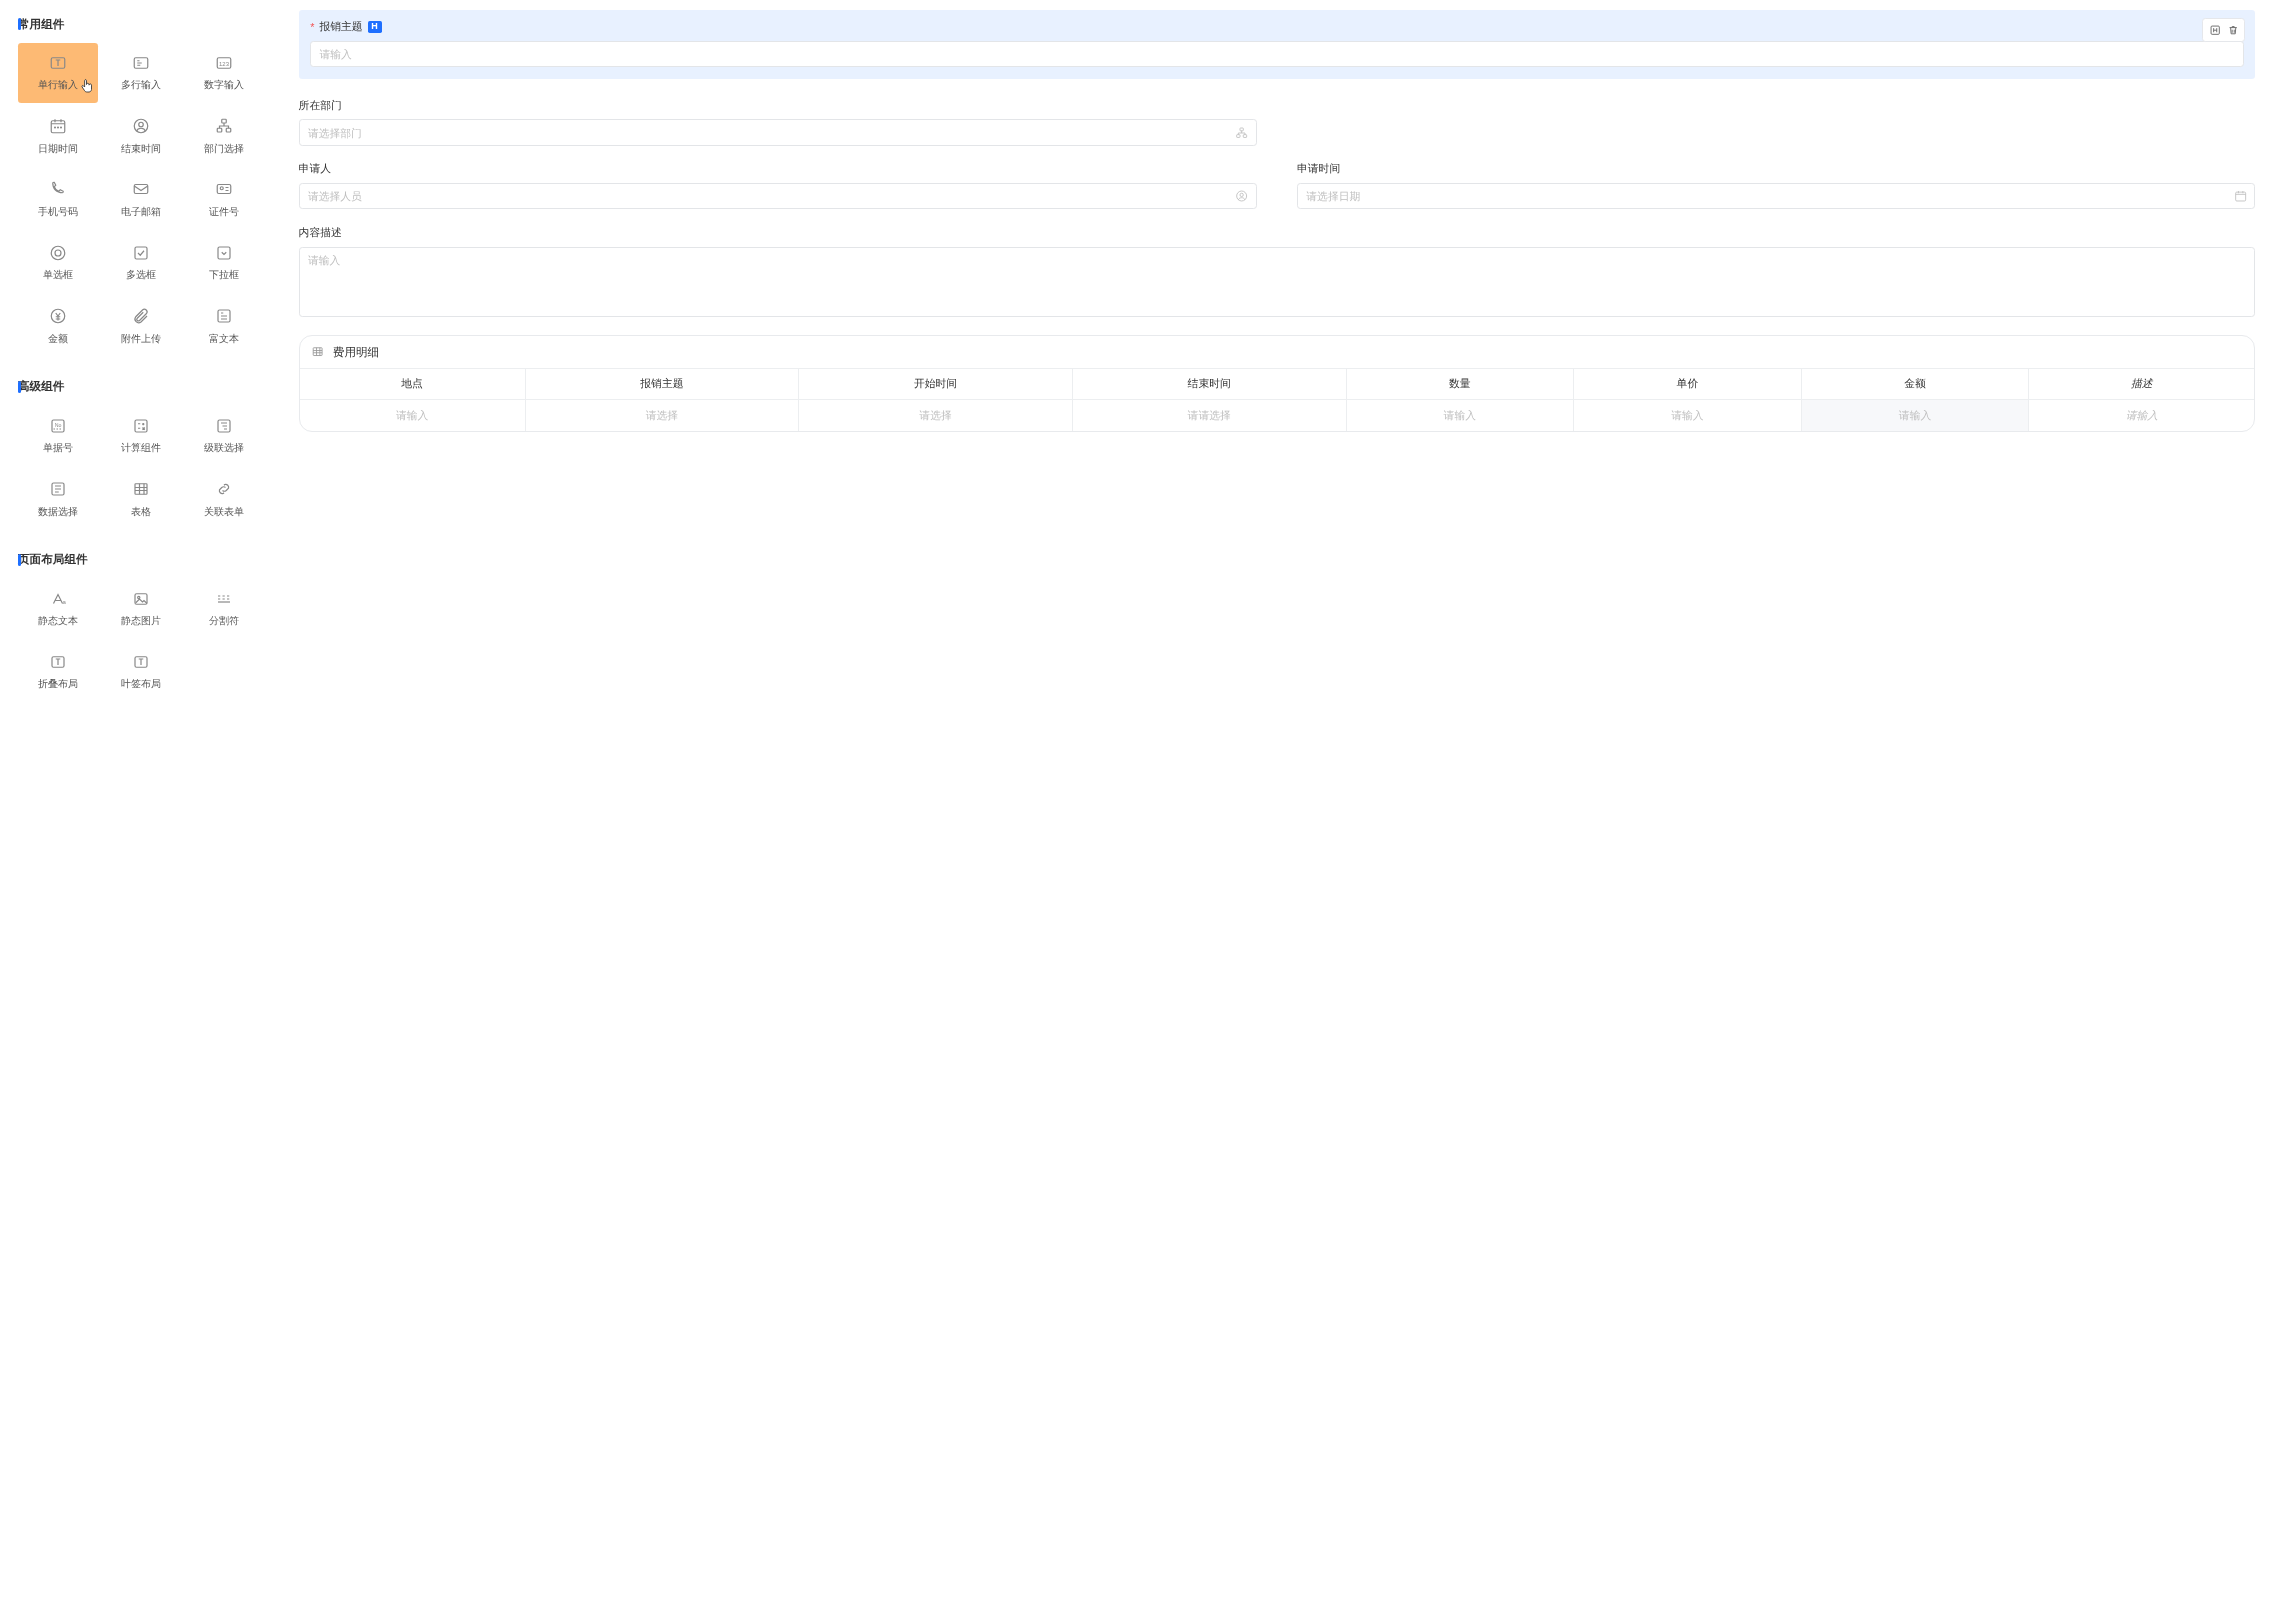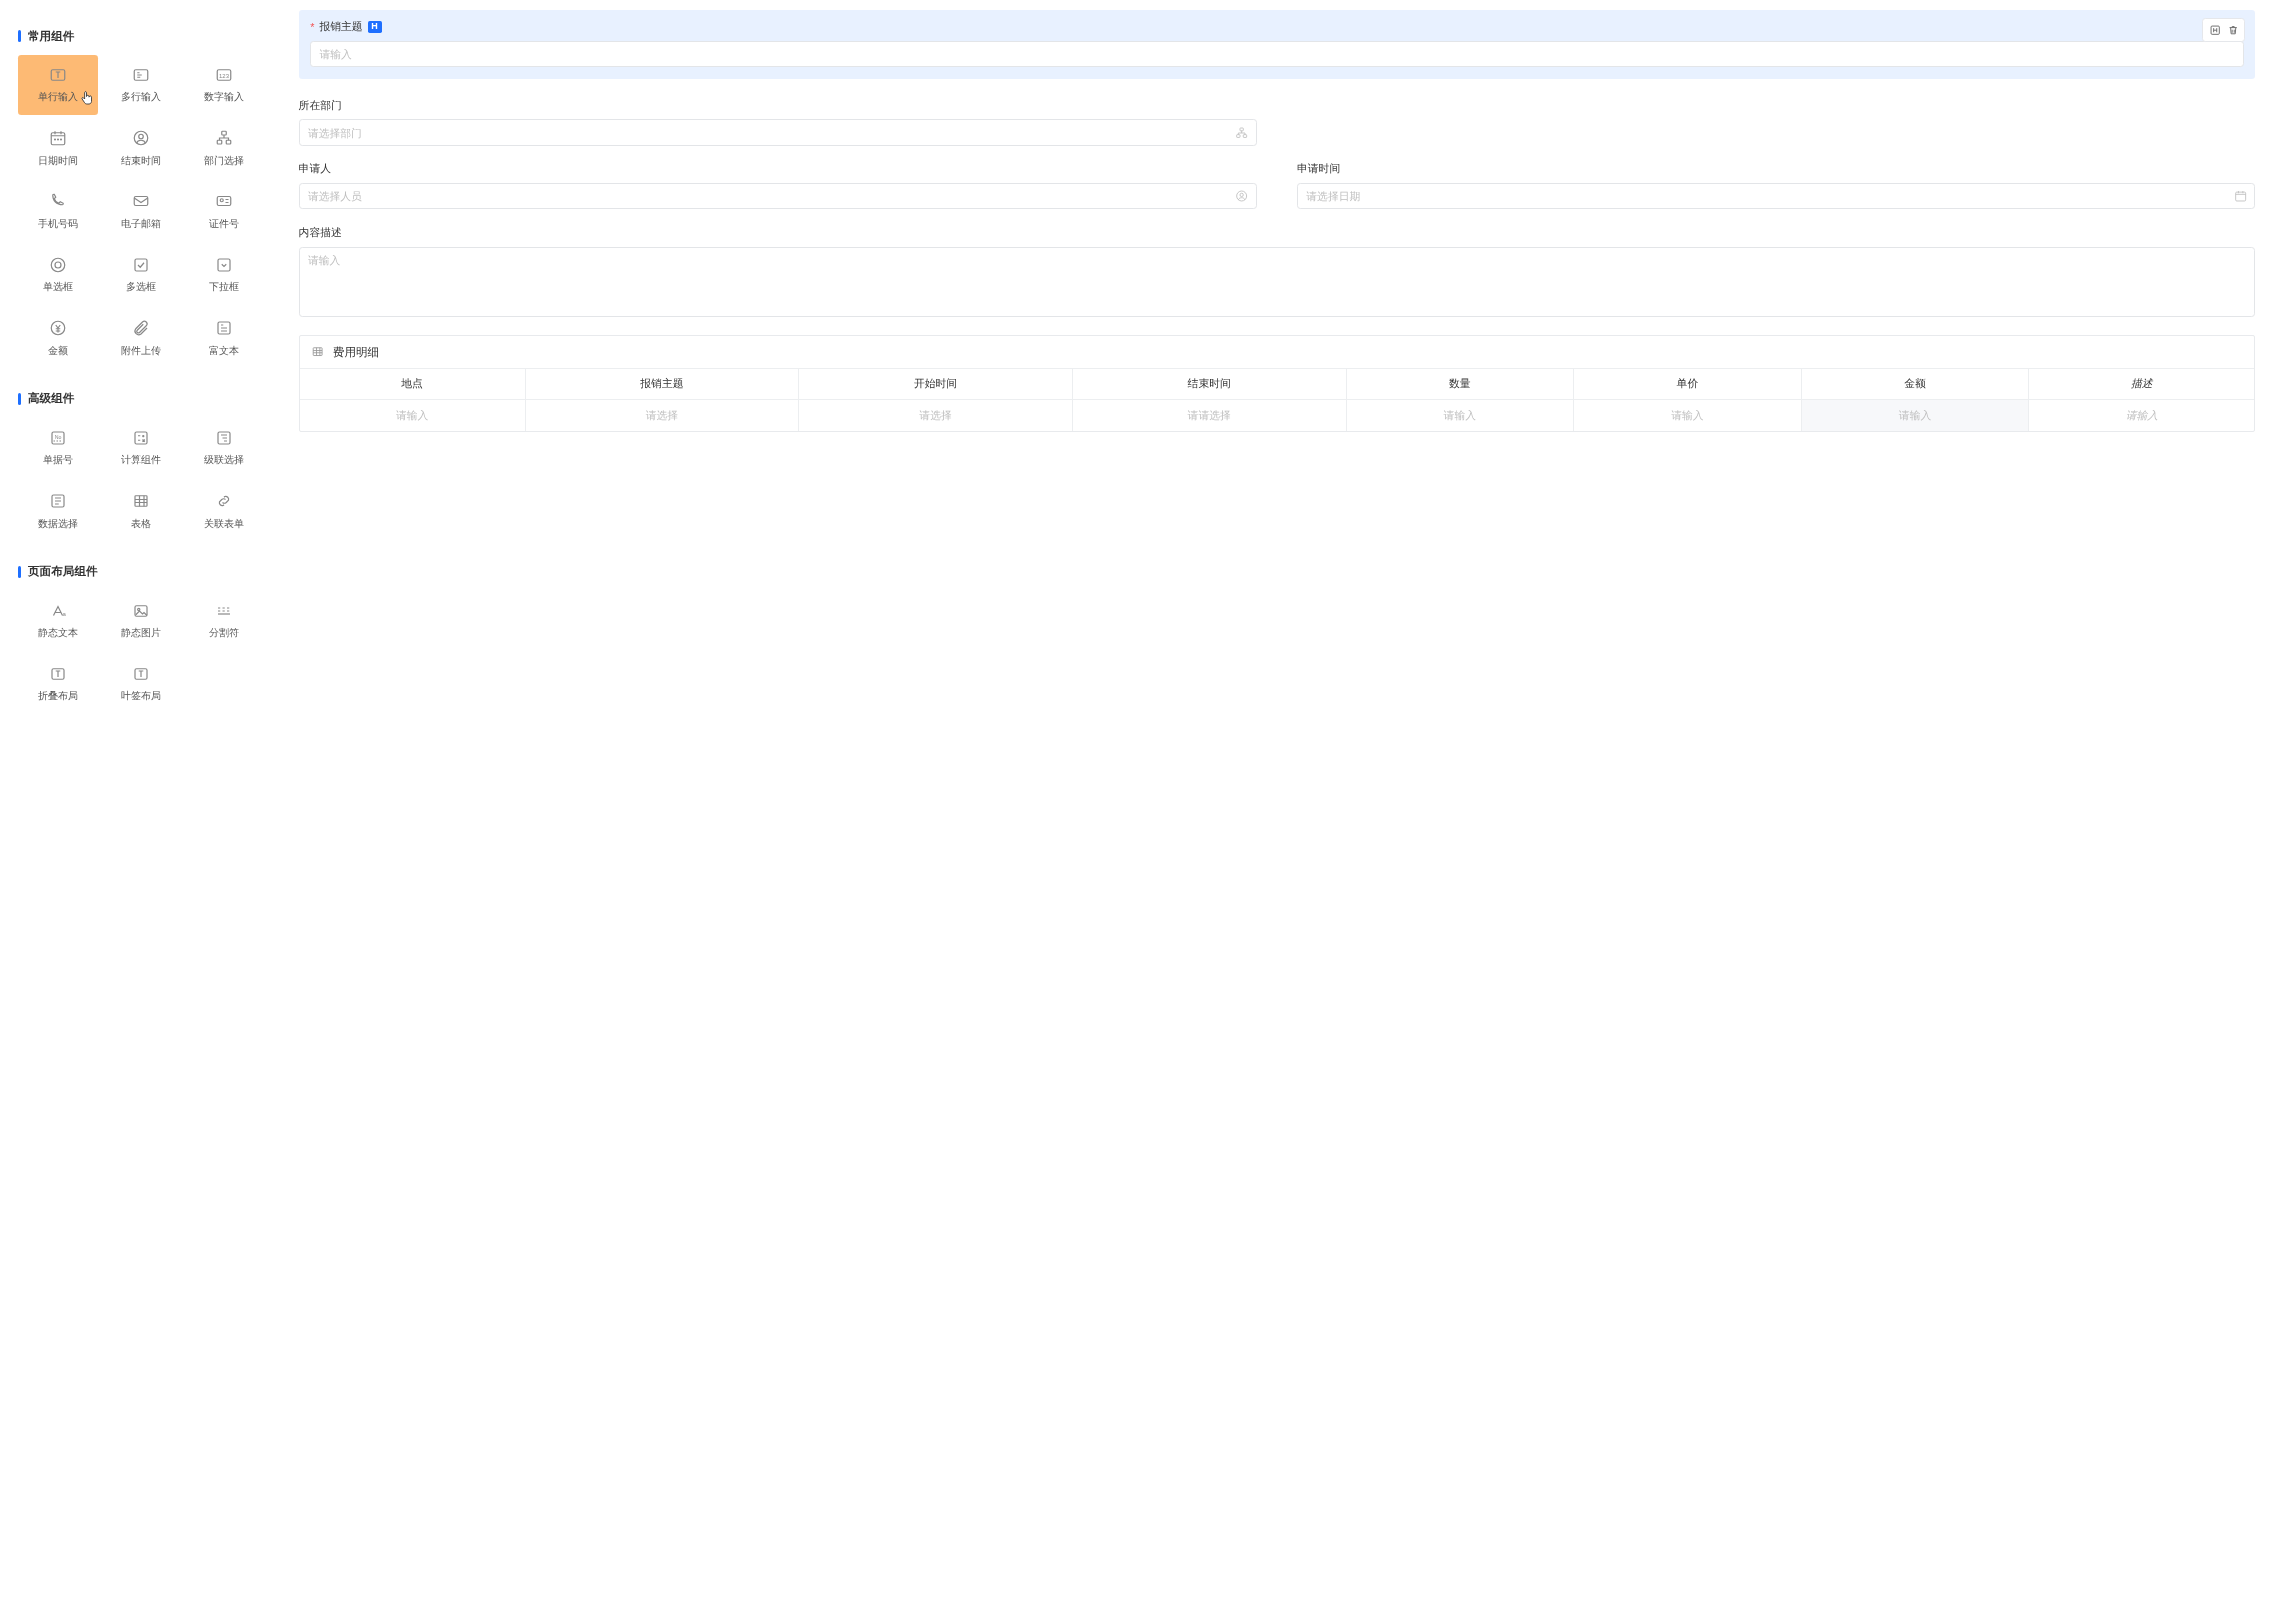--- a/index.html
+++ b/index.html
@@ -13,24 +13,23 @@
   
   .sidebar {
     width: 282px;
     padding: 16.6px 18px;
     flex-shrink: 0;
   }
   .section-title {
     font-size: 11.6px;
     font-weight: 600;
     color: #333;
-    padding-left: 10px;
     position: relative;
     margin-bottom: 11.6px;
-    margin-top: 12px;
+    margin-top: 0;
   }
   .section-title::before {
     content: "";
     position: absolute;
     left: 0;
     top: 1.7px;
     bottom: 1.7px;
     width: 2.5px;
     background: #1e6fff;
     border-radius: 1.7px;
@@ -165,21 +164,21 @@
     border-radius: 3.3px;
     padding: 6.6px 8.3px;
     font-size: 10.8px;
     resize: none;
     font-family: inherit;
   }
   .textarea::placeholder { color: #bfbfbf; }
   
   .subtable {
     border: 0.8px solid #e8eaed;
-    border-radius: 2px;
+    border-radius: 13px;
   }
   .subtable-header {
     display: flex;
     align-items: center;
     gap: 8.3px;
     padding: 8.3px 11.6px;
     border-bottom: 0.8px solid #eceef0;
     color: #333;
     font-weight: 500;
   }

